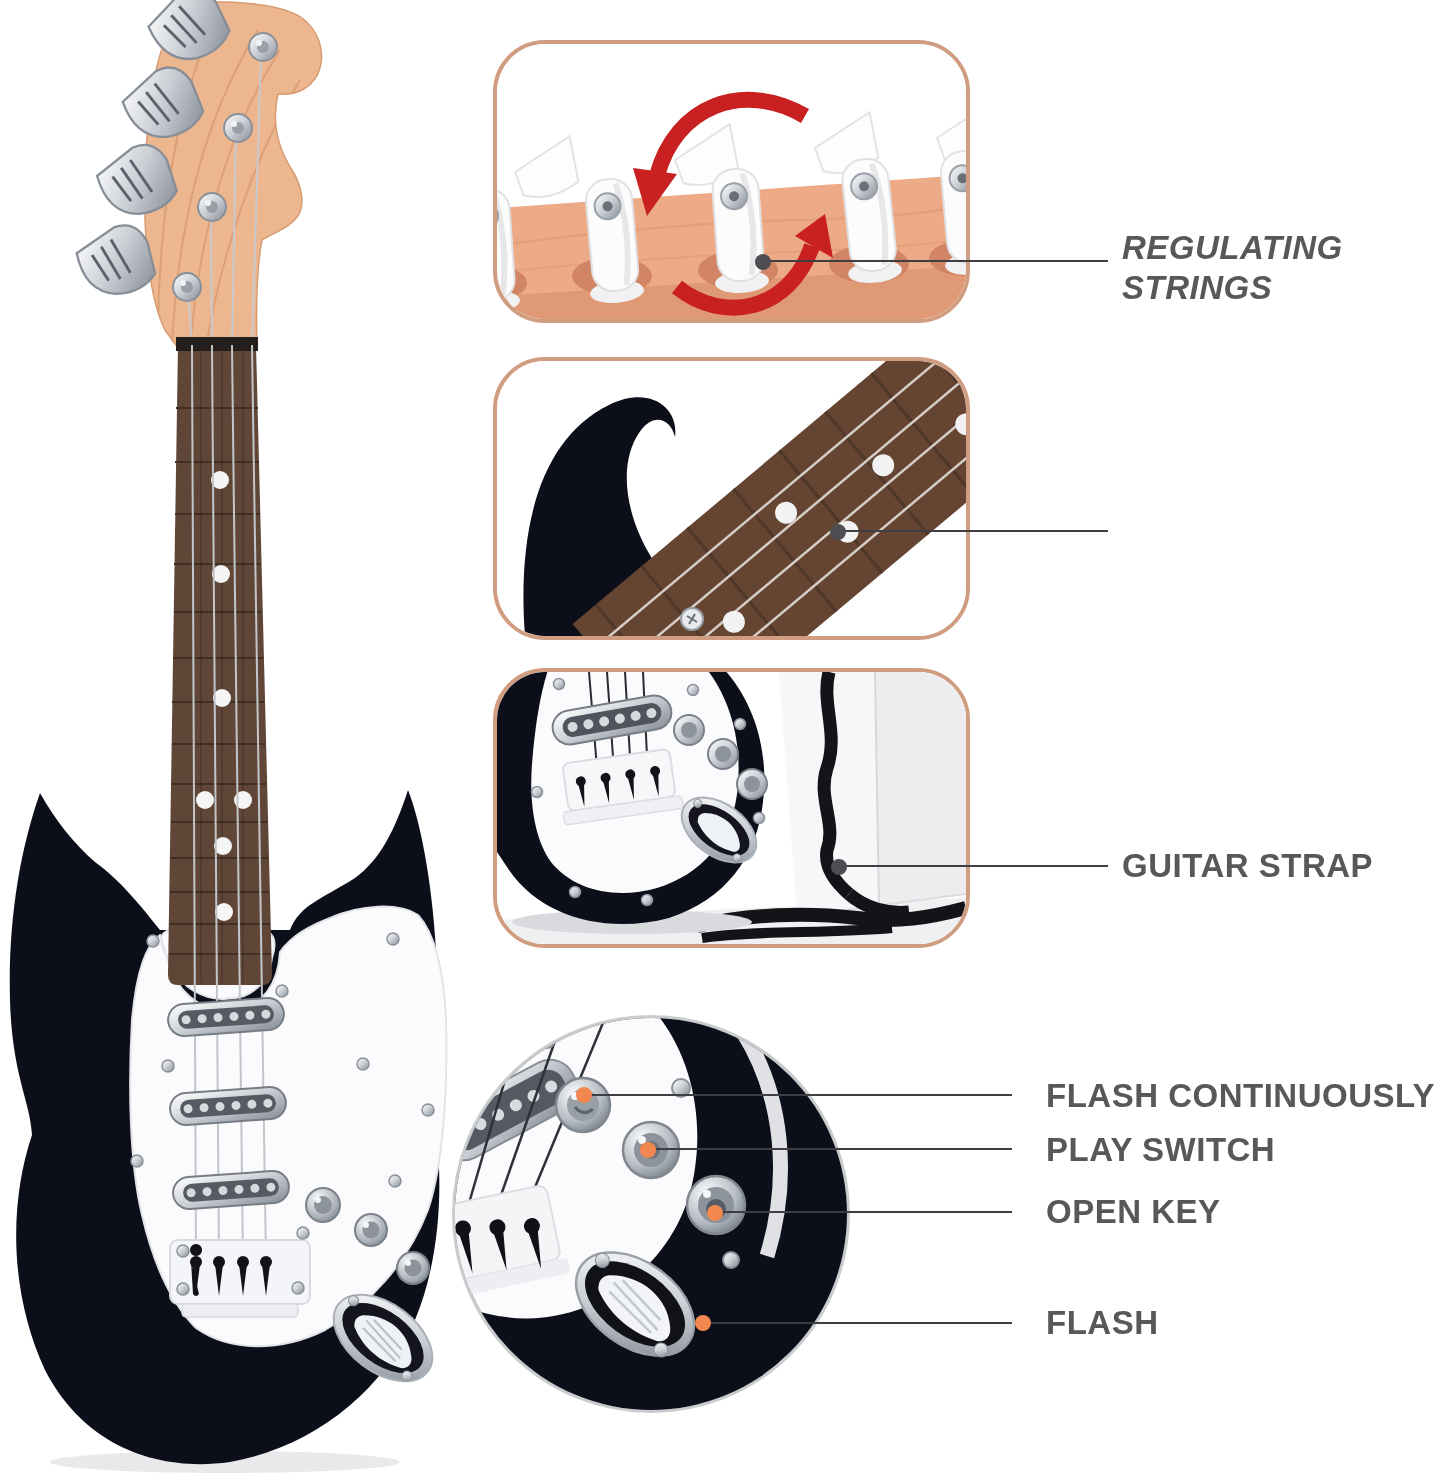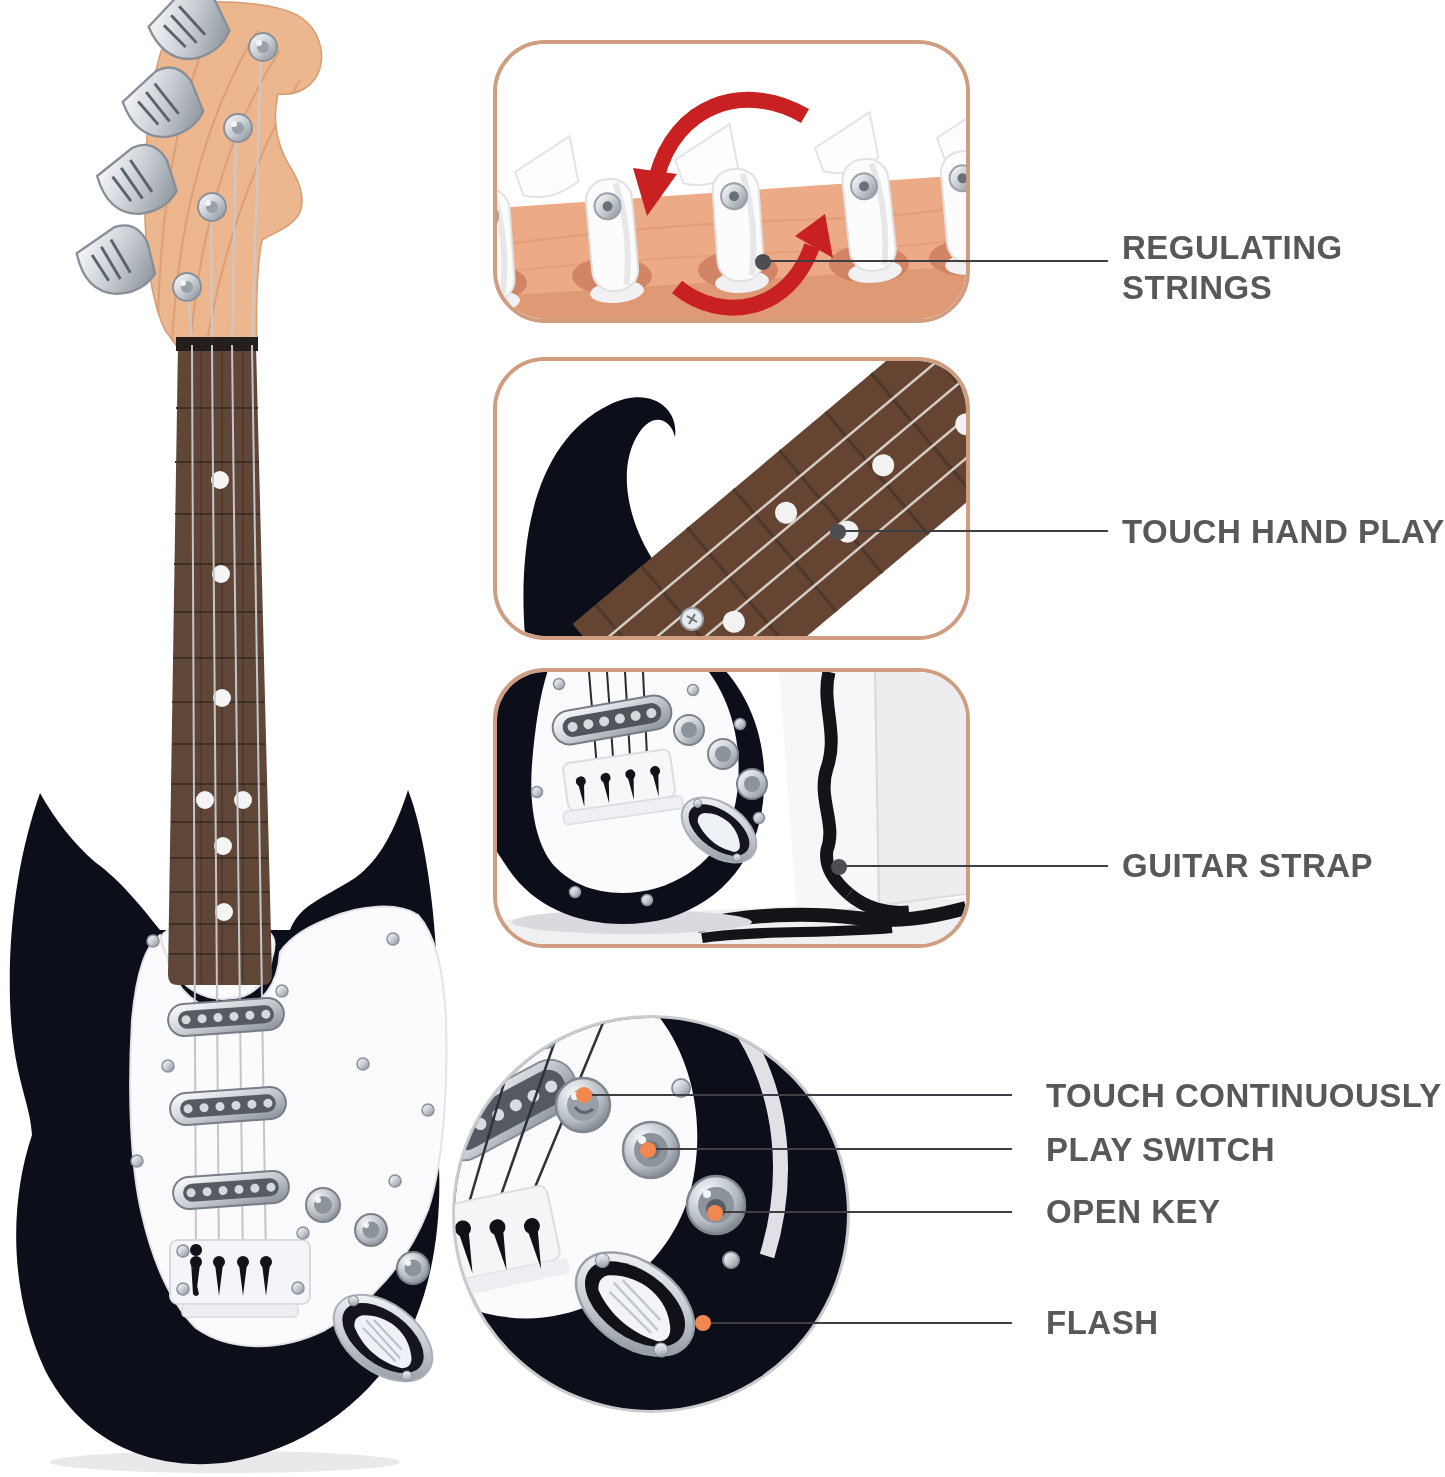--- a/index.html
+++ b/index.html
@@ -10,21 +10,21 @@
          border-radius:52px;overflow:hidden;background:#fff;box-sizing:border-box;}
   .inset svg{display:block;}
   #magnifier{position:absolute;left:452px;top:1015px;width:398px;height:398px;border-radius:50%;
              border:3px solid var(--c-circle-border,#c9cccd);overflow:hidden;background:#fff;box-sizing:border-box;}
   .cline{position:absolute;height:2px;background:var(--c-connector-line,#3f3f43);}
   .dot{position:absolute;width:16px;height:16px;border-radius:50%;}
   .dot.gray{background:var(--c-marker-gray,#4e4e52);}
   .dot.orange{background:var(--c-marker-orange,#f0884f);}
   .callout{position:absolute;color:var(--c-label-text,#58585b);font-weight:bold;
            font-size:33px;line-height:40px;letter-spacing:0.5px;white-space:nowrap;}
-  .callout.wrap{white-space:normal;width:270px;}
+  .callout.wrap{white-space:normal;width:270px;font-style:italic;}
 </style>
 </head>
 <body>
 
 <div id="stage">
 
   <div class="abs" style="left:0;top:0;">
   <svg width="460" height="1477" viewBox="0 0 460 1477">
     <defs>
       <linearGradient id="chrA" x1="0" y1="0" x2="1" y2="1">
@@ -534,20 +534,19 @@
 
   <div class="dot gray" style="left:755px;top:254px;"></div>
   <div class="dot gray" style="left:830px;top:524px;"></div>
   <div class="dot gray" style="left:831px;top:859px;"></div>
   <div class="dot orange" style="left:576px;top:1087px;"></div>
   <div class="dot orange" style="left:640px;top:1142px;"></div>
   <div class="dot orange" style="left:707px;top:1205px;"></div>
   <div class="dot orange" style="left:695px;top:1315px;"></div>
 
   <div class="callout wrap" style="left:1122px;top:228px;">REGULATING STRINGS</div>
-  <div class="callout" style="left:1122px;top:512px;">TOUCH HAND PLAY</div>
   <div class="callout" style="left:1122px;top:846px;">GUITAR STRAP</div>
-  <div class="callout" style="left:1046px;top:1076px;">TOUCH CONTINUOUSLY</div>
+  <div class="callout" style="left:1046px;top:1076px;">FLASH CONTINUOUSLY</div>
   <div class="callout" style="left:1046px;top:1130px;">PLAY SWITCH</div>
   <div class="callout" style="left:1046px;top:1192px;text-align:center;">OPEN KEY</div>
   <div class="callout" style="left:1046px;top:1303px;text-align:center;">FLASH</div>
 
 </div>
 
 </body></html>

